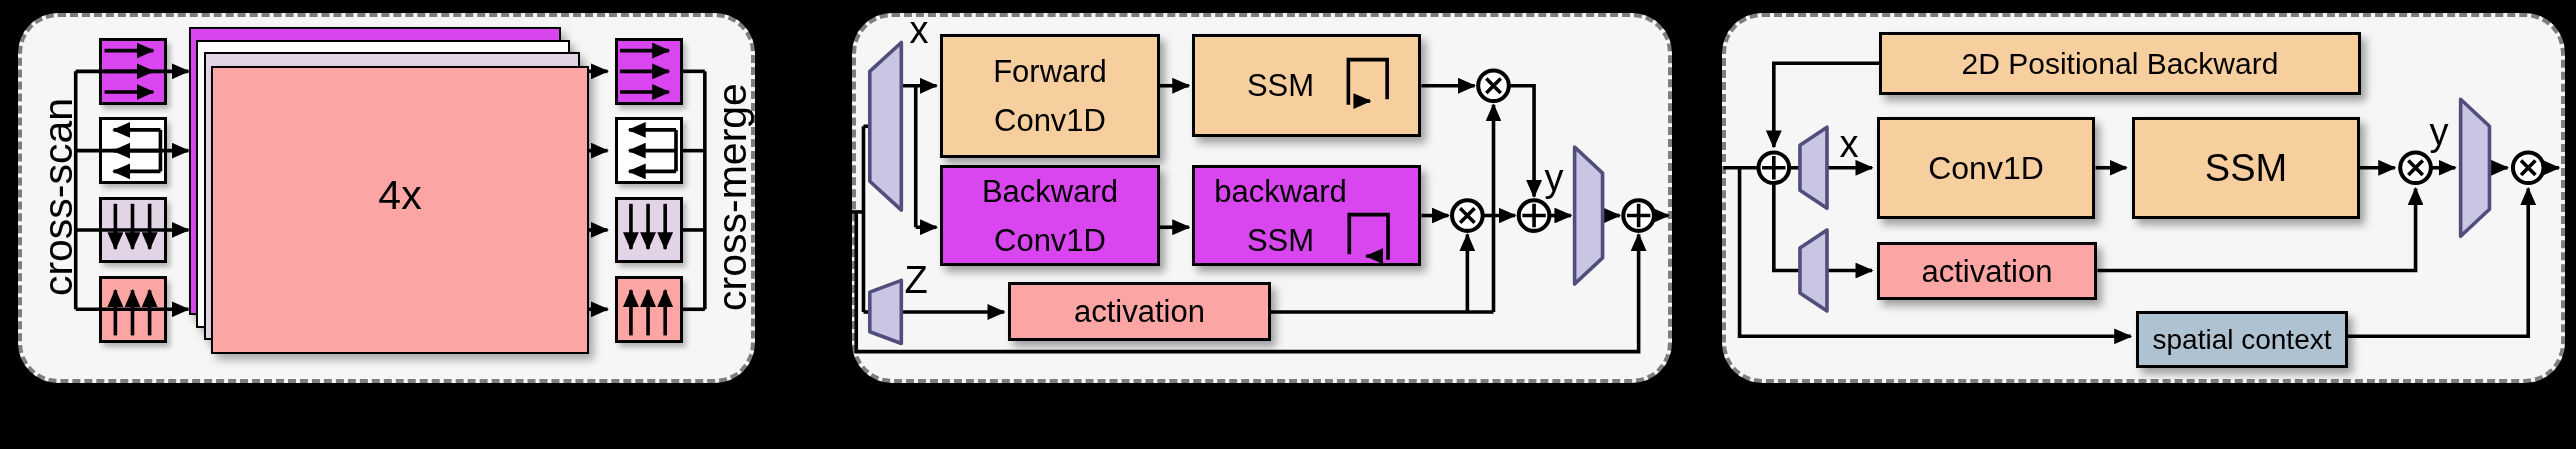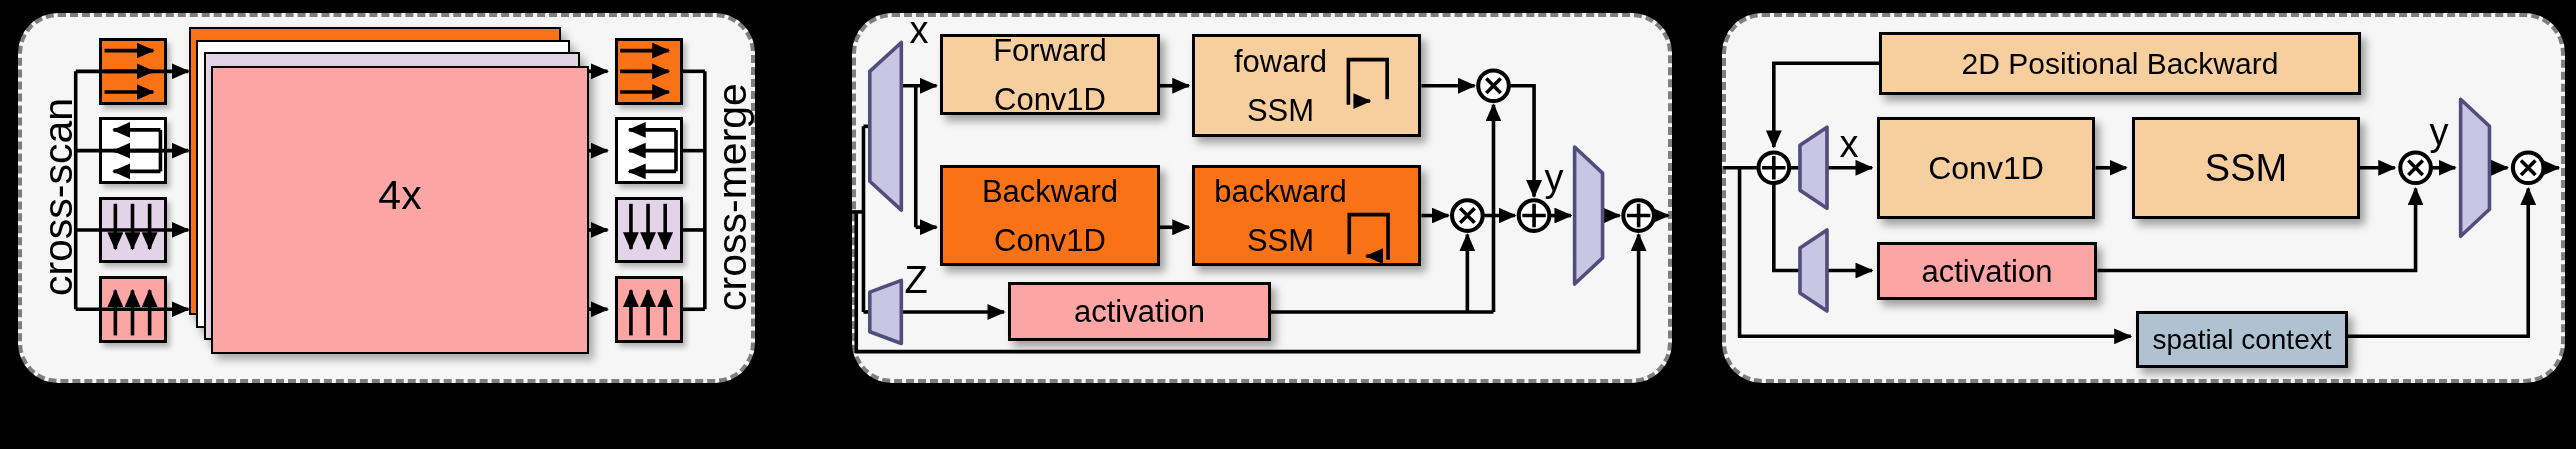--- a/index.html
+++ b/index.html
@@ -6,21 +6,21 @@
   #canvas{position:relative;width:2576px;height:450px;background:#000;overflow:hidden;
           font-family:"Liberation Sans",sans-serif;color:#000;}
   .panel{position:absolute;background:#f6f6f6;border:4.5px dashed #7e7e7e;border-radius:40px;
          box-sizing:border-box;z-index:1;}
   svg.lines{position:absolute;left:0;top:0;z-index:7;pointer-events:none;}
   .box{position:absolute;border:3.6px solid #000;box-sizing:border-box;display:flex;flex-direction:column;
        align-items:center;justify-content:center;text-align:center;z-index:3;
        box-shadow:5.4px 6.3px 8px rgba(0,0,0,0.35);}
   .box .l{display:block;line-height:49px;font-size:31px;}
   .orange{background:#f7cf9e;}
-  .lblue{background:#f97316;justify-content:center;}
+  .lblue{background:#d946ef;justify-content:center;}
   .cyan{background:#fca5a5;}
   .pink{background:#e2d3e6;}
   .whitebg{background:#ffffff;}
   .grayblue{background:#aec2d2;}
   .sheet{position:absolute;border:2.7px solid #000;box-sizing:border-box;
          box-shadow:5.4px 6.3px 8px rgba(0,0,0,0.3);}
   .scanbox{position:absolute;border:3.6px solid #000;box-sizing:border-box;z-index:3;
            box-shadow:3.6px 4.5px 5.4px rgba(0,0,0,0.28);}
   .vlabel{position:absolute;transform:translate(-50%,-50%) rotate(-90deg);font-size:41px;
           white-space:nowrap;z-index:8;}
@@ -51,26 +51,25 @@
   <div class="scanbox lblue" style="left:99px;top:38px;width:68px;height:67px"></div>
   <div class="scanbox whitebg" style="left:99px;top:117px;width:68px;height:67px"></div>
   <div class="scanbox pink" style="left:99px;top:197px;width:68px;height:66px"></div>
   <div class="scanbox cyan" style="left:99px;top:276px;width:68px;height:67px"></div>
 
   <div class="scanbox lblue" style="left:615px;top:38px;width:68px;height:67px"></div>
   <div class="scanbox whitebg" style="left:615px;top:117px;width:68px;height:67px"></div>
   <div class="scanbox pink" style="left:615px;top:197px;width:68px;height:66px"></div>
   <div class="scanbox cyan" style="left:615px;top:276px;width:68px;height:67px"></div>
 
-  <div class="box orange" style="left:940px;top:34px;width:220px;height:81px">
+  <div class="box orange" style="left:940px;top:34px;width:220px;height:124px">
     <span class="l">Forward</span>
     <span class="l">Conv1D</span>
   </div>
   <div class="box orange" style="left:1192px;top:34px;width:229px;height:103px">
-    <span class="l ssm-pad">foward</span>
     <span class="l ssm-pad">SSM</span>
   </div>
   <div class="box lblue" style="left:940px;top:165px;width:220px;height:101px">
     <span class="l">Backward</span>
     <span class="l">Conv1D</span>
   </div>
   <div class="box lblue" style="left:1192px;top:165px;width:229px;height:101px">
     <span class="l ssm-pad">backward</span>
     <span class="l ssm-pad">SSM</span>
   </div>

